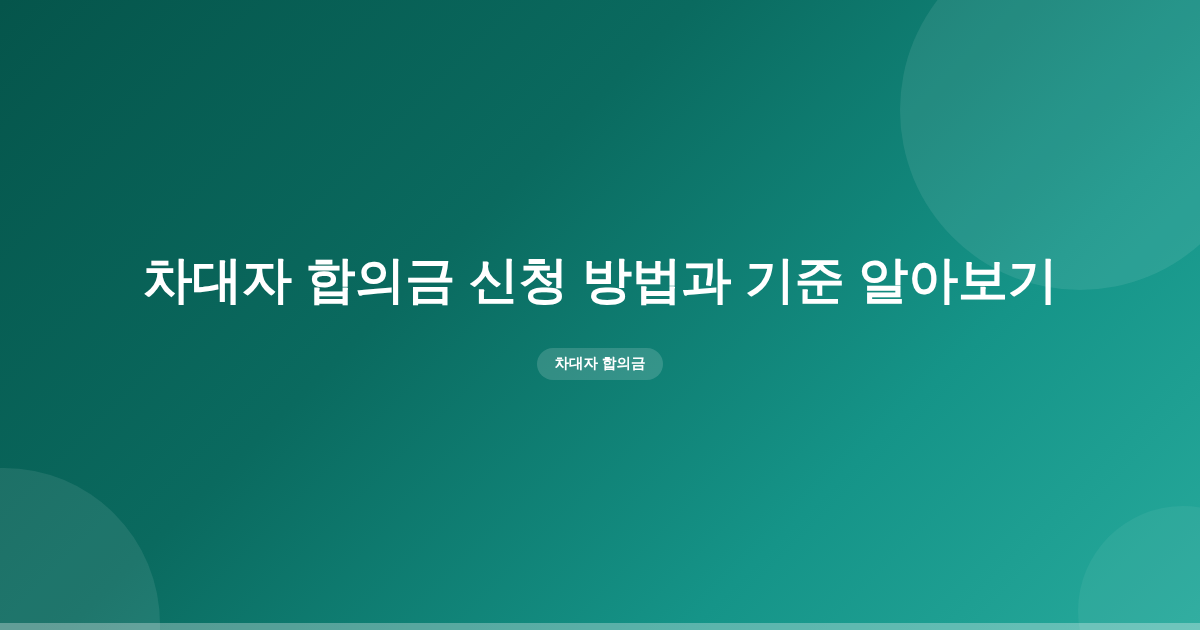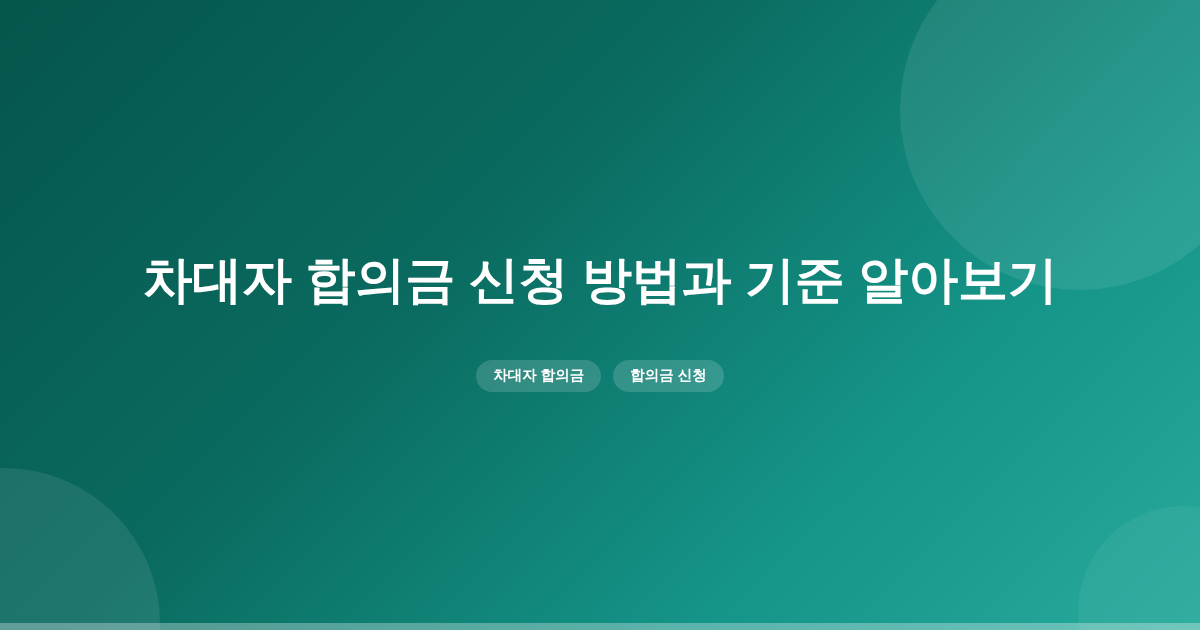--- a/index.html
+++ b/index.html
@@ -65,21 +65,21 @@
     inset: 0;
     display: flex;
     flex-direction: column;
     align-items: center;
     justify-content: center;
     padding-bottom: 6px;
     box-sizing: border-box;
   }
 
   .title {
-    margin: 16px;
+    margin: 4px;
     color: #ffffff;
     font-size: 50px;
     line-height: 1.26;
     font-weight: 700;
     letter-spacing: -0.2px;
     text-align: center;
     max-width: 1010px;
     word-break: keep-all;
   }
 
@@ -115,20 +115,19 @@
   <div class="blob blob-top-right"></div>
   <div class="blob blob-bottom-left"></div>
   <div class="blob blob-bottom-right"></div>
 
   <div class="content">
 
     <h1 class="title">차대자 합의금 신청 방법과 기준 알아보기</h1>
 
     <div class="tag-row">
       <span class="tag">차대자 합의금</span>
-      <span class="tag">합의금 신청</span>
     </div>
 
   </div>
 
   <div class="bottom-bar"></div>
 
 </div>
 
 </body></html>

